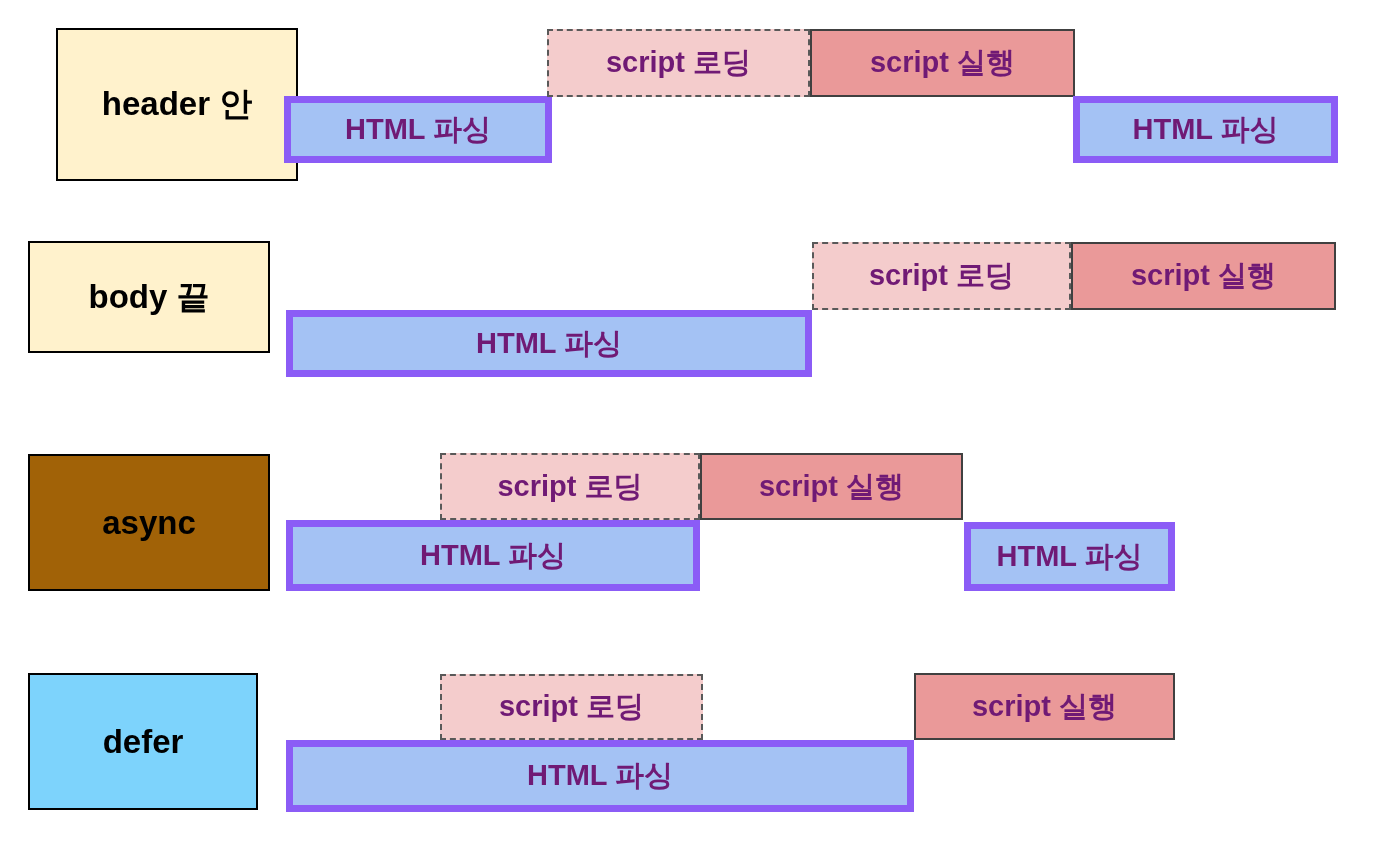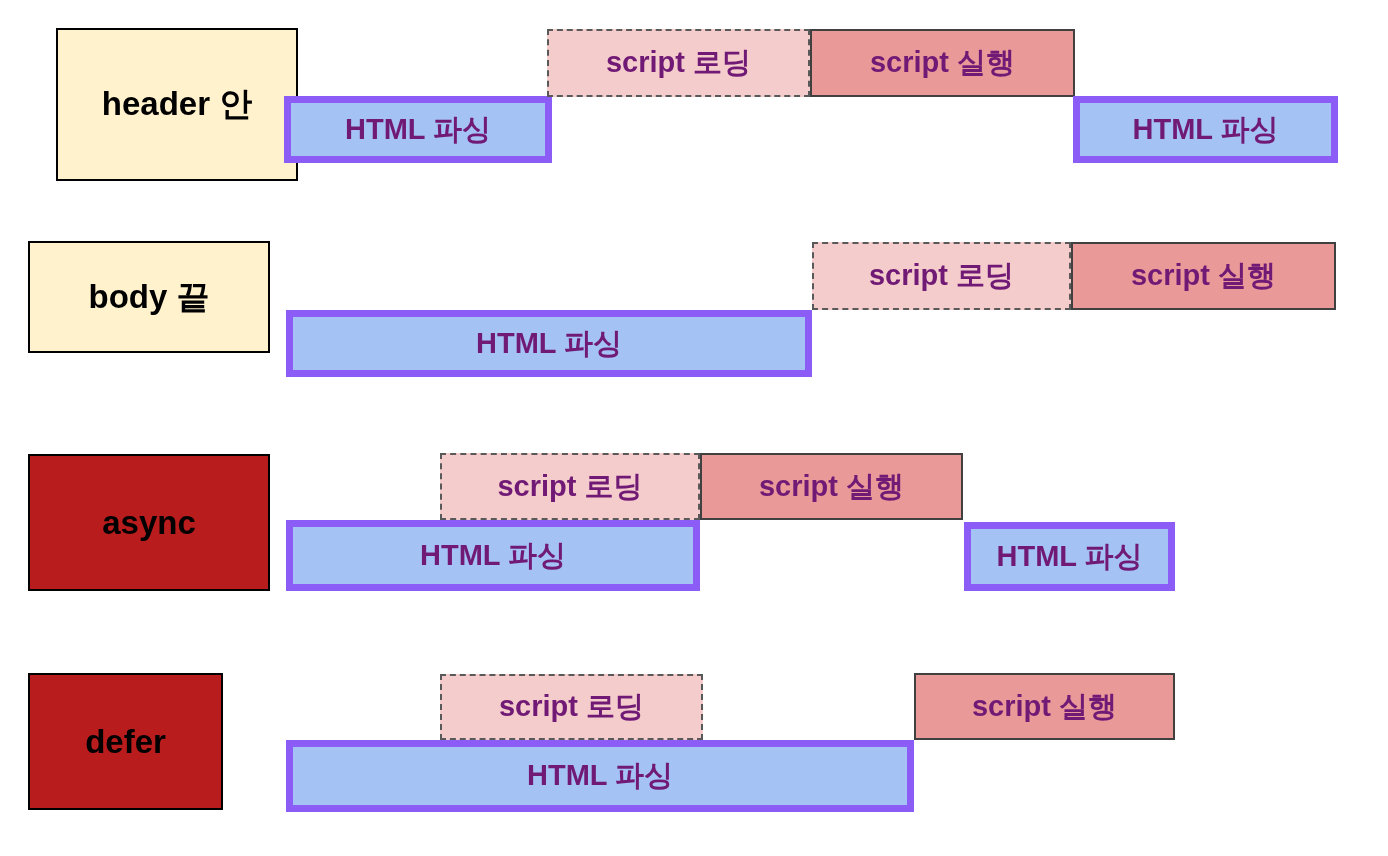--- a/index.html
+++ b/index.html
@@ -48,22 +48,22 @@
 <div id="stage" style="background: rgb(255, 255, 255);">
     <div class="label-box" style="background: rgb(255, 242, 204); border-color: rgb(0, 0, 0); left: 28px; top: 28px; width: 242px; height: 153px; margin-left: 28px;">header 안</div>
     <div class="bar parse" style="background: rgb(164, 194, 244); left: 284px; top: 96px; width: 268px; height: 67px;">HTML 파싱</div>
     <div class="bar loading" style="background: rgb(244, 204, 204); left: 547px; top: 29px; width: 263px; height: 68px;">script 로딩</div>
     <div class="bar exec" style="background: rgb(234, 153, 153); left: 810px; top: 29px; width: 265px; height: 68px;">script 실행</div>
     <div class="bar parse" style="background: rgb(164, 194, 244); left: 1073px; top: 96px; width: 265px; height: 67px;">HTML 파싱</div>
     <div class="label-box" style="background: rgb(255, 242, 204); border-color: rgb(0, 0, 0); left: 28px; top: 241px; width: 242px; height: 112px;">body 끝</div>
     <div class="bar parse" style="background: rgb(164, 194, 244); left: 286px; top: 310px; width: 526px; height: 67px;">HTML 파싱</div>
     <div class="bar loading" style="background: rgb(244, 204, 204); left: 812px; top: 242px; width: 259px; height: 68px;">script 로딩</div>
     <div class="bar exec" style="background: rgb(234, 153, 153); left: 1071px; top: 242px; width: 265px; height: 68px;">script 실행</div>
-    <div class="label-box" style="background: #b91c1c; border-color: rgb(0, 0, 0); left: 28px; top: 454px; width: 242px; height: 137px;">async</div>
+    <div class="label-box" style="background: #a16207; border-color: rgb(0, 0, 0); left: 28px; top: 454px; width: 242px; height: 137px;">async</div>
     <div class="bar parse" style="background: rgb(164, 194, 244); left: 286px; top: 520px; width: 414px; height: 71px;">HTML 파싱</div>
     <div class="bar loading" style="background: rgb(244, 204, 204); left: 440px; top: 453px; width: 260px; height: 67px;">script 로딩</div>
     <div class="bar exec" style="background: rgb(234, 153, 153); left: 700px; top: 453px; width: 263px; height: 67px;">script 실행</div>
     <div class="bar parse" style="background: rgb(164, 194, 244); left: 964px; top: 522px; width: 211px; height: 69px;">HTML 파싱</div>
-    <div class="label-box" style="background: #b91c1c; border-color: rgb(0, 0, 0); left: 28px; top: 673px; width: 195px; height: 137px;">defer</div>
+    <div class="label-box" style="background: #7dd3fc; border-color: rgb(0, 0, 0); left: 28px; top: 673px; width: 230px; height: 137px;">defer</div>
     <div class="bar parse" style="background: rgb(164, 194, 244); left: 286px; top: 740px; width: 628px; height: 72px;">HTML 파싱</div>
     <div class="bar loading" style="background: rgb(244, 204, 204); left: 440px; top: 674px; width: 263px; height: 66px;">script 로딩</div>
     <div class="bar exec" style="background: rgb(234, 153, 153); left: 914px; top: 673px; width: 261px; height: 67px;">script 실행</div>
   </div>
 
 </body></html>

